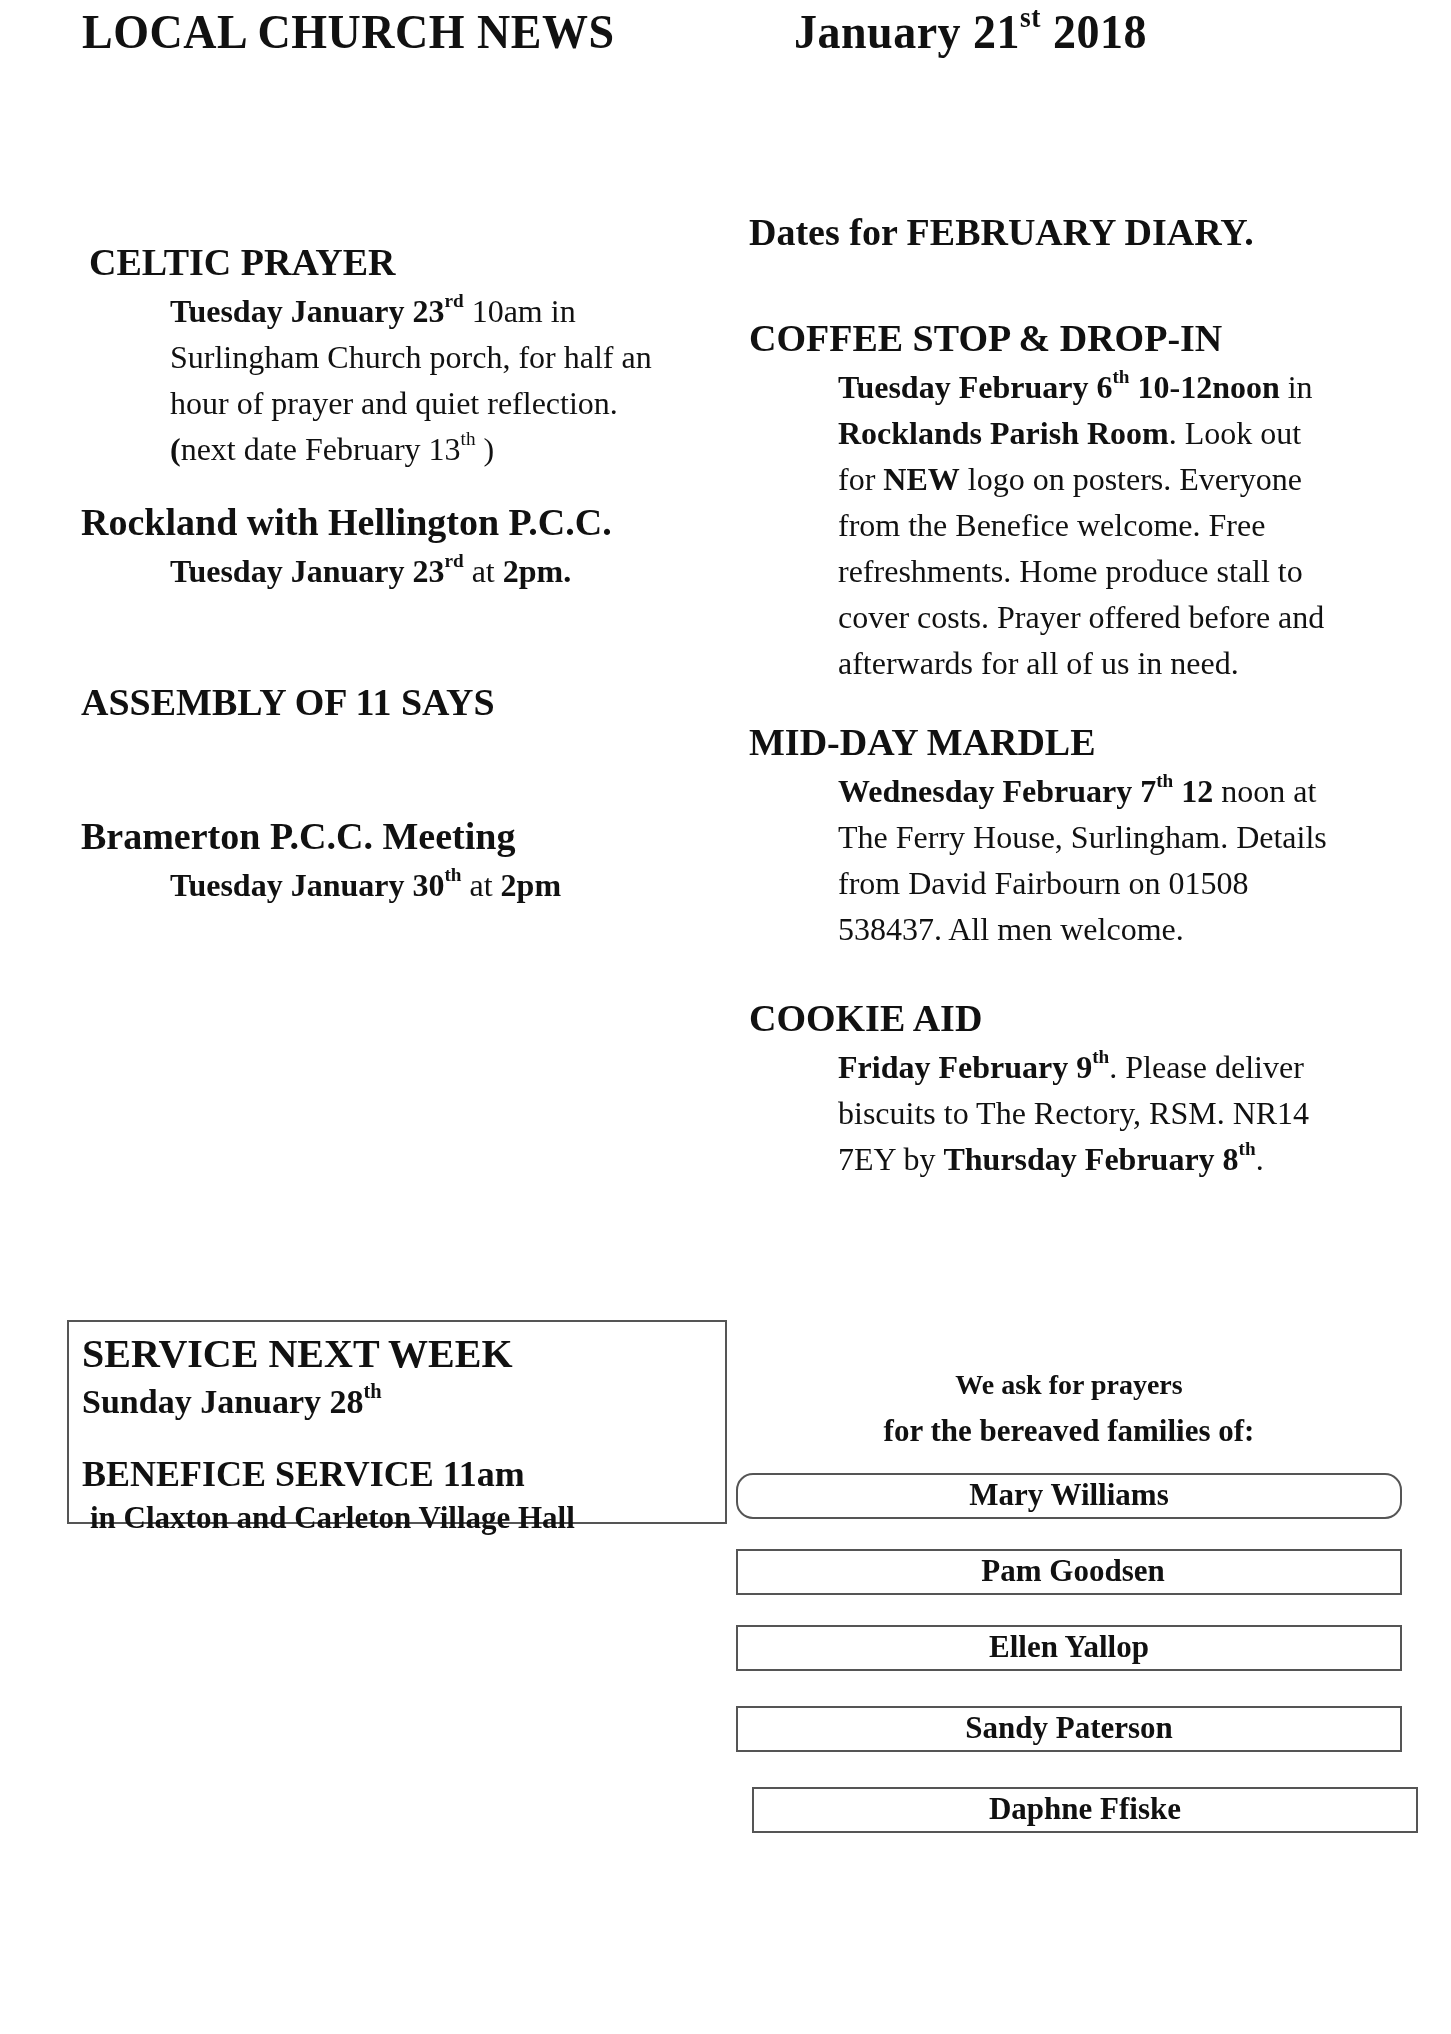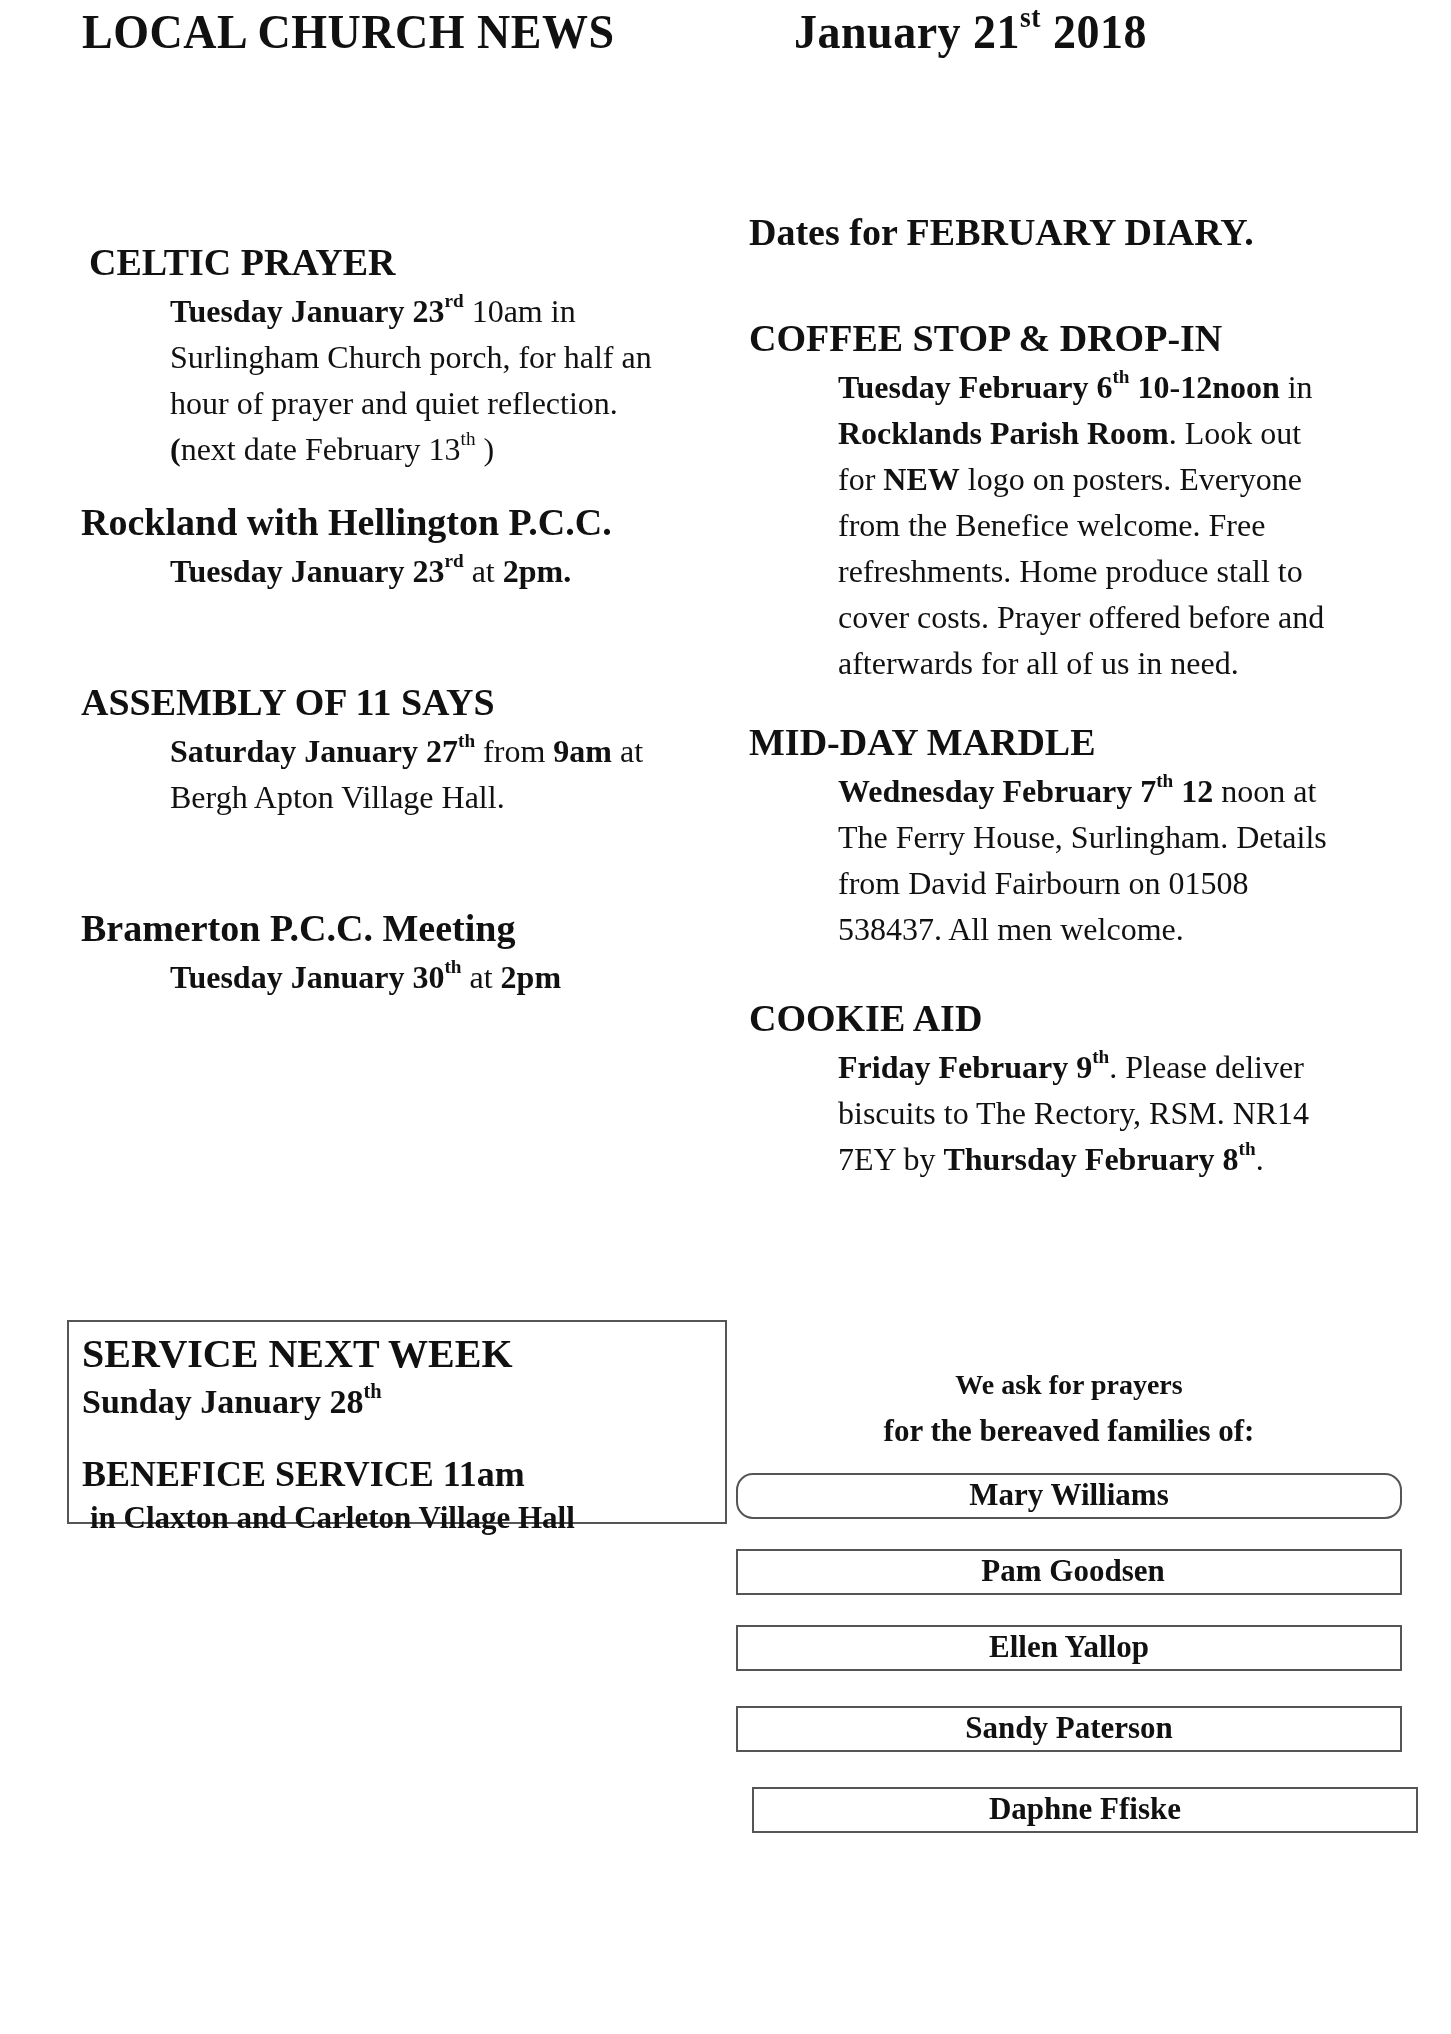--- a/index.html
+++ b/index.html
@@ -41,24 +41,20 @@
     </div>
   </div>
 
   <div style="margin-top:24px;font-family:Liberation Serif, serif;">
     <div class="h">Rockland with Hellington P.C.C.</div>
     <div class="body indent"><span class="b">Tuesday January 23</span><sup class="b">rd</sup><span> at </span><span class="b">2pm.</span></div>
   </div>
 
   <div style="margin-top:82px;">
     <div class="h">ASSEMBLY OF 11 SAYS</div>
-    <div class="body indent">
-      <div><span class="b">Saturday January 27</span><sup class="b">th</sup><span> from </span><span class="b">9am</span><span> at</span></div>
-      <div>Bergh Apton Village Hall.</div>
-    </div>
   </div>
 
   <div style="margin-top:82px;">
     <div class="h">Bramerton P.C.C. Meeting</div>
     <div class="body indent"><span class="b">Tuesday January 30</span><sup class="b">th</sup><span> at </span><span class="b">2pm</span></div>
   </div>
 </div>
 
 <div class="abs" style="left:749px; top:206px; width:700px;">
   <div class="h">Dates for FEBRUARY DIARY.</div>

